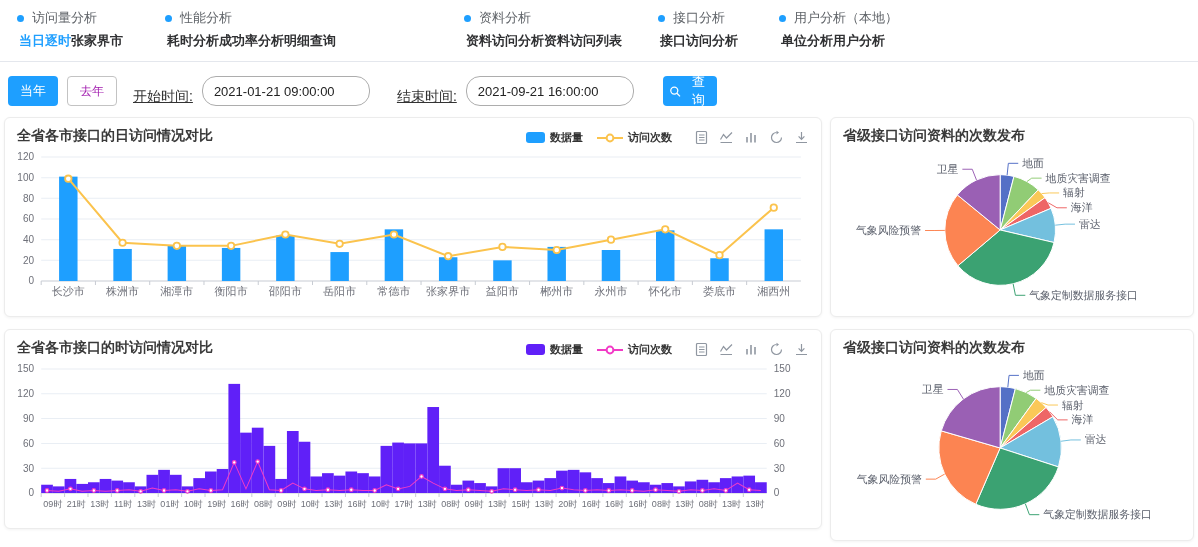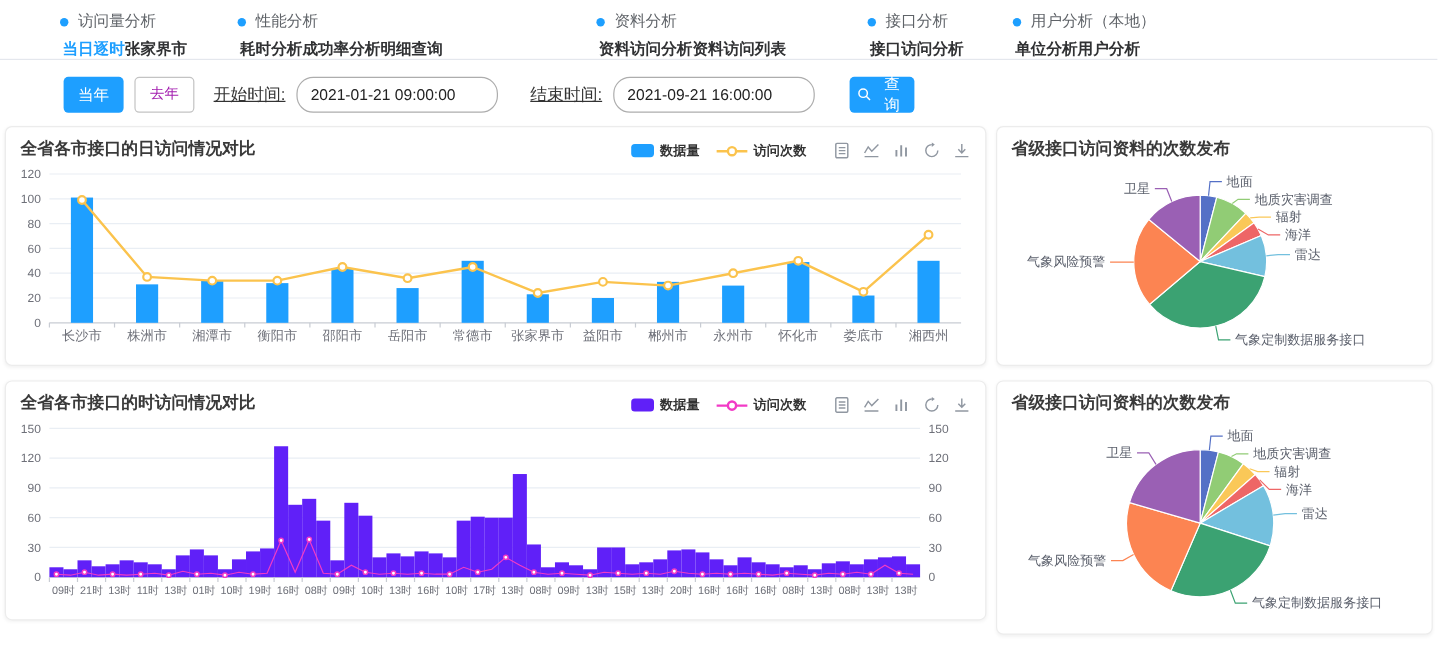--- a/index.html
+++ b/index.html
@@ -4,33 +4,33 @@
 <style>
   * { box-sizing: border-box; }
   html,body { margin:0; padding:0; }
   body {
     width:1198px; height:547px; overflow:hidden;
     background:#fff;
     font-family:"Liberation Sans","DejaVu Sans",sans-serif;
     color:#333;
   }
   
-  .topnav { display:flex; padding:9px 0 0 50px; height:50px; border-bottom:1px solid #e4e7ed; }
+  .topnav { display:flex; padding:9px 0 0 17px; height:62px; border-bottom:1px solid #e4e7ed; }
   .nav-group { margin-right:0; }
   .nav-group + .nav-group { margin-left:42px; }
   .nav-group:nth-child(3){ margin-left:128px; }
-  .nav-group:nth-child(4){ margin-left:68px;text-align:center; }
+  .nav-group:nth-child(4){ margin-left:36px;text-align:center; }
   .nav-group:nth-child(5){ margin-left:41px; }
   .nav-title { display:flex; align-items:center; gap:8px; font-size:13px; color:#5f6368; }
   .bullet { width:7px; height:7px; border-radius:50%; background:#1e9fff; flex:0 0 auto; }
   .nav-items { display:flex; gap:0; margin-top:5px; padding-left:2px; font-size:13px; color:#303133; font-weight:600; }
   .nav-item { cursor:pointer; text-decoration:none; color:#303133; }
   .nav-item.active { color:#1e9fff; }
   
-  .filter-bar { display:flex; align-items:center; padding:13px 0 11px 8px; height:55px;margin-left:45px; }
+  .filter-bar { display:flex; align-items:flex-end; padding:13px 0 11px 8px; height:55px; }
   .btn { height:30px; border-radius:4px; font-size:13px; cursor:pointer; font-family:inherit; }
   .btn-primary { background:#1e9fff; color:#fff; border:none; }
   .btn-year { width:50px; }
   .btn-lastyear { width:50px; margin-left:9px; background:#fff; border:1px solid #c3c3c3; color:#a21caf; font-size:12px; }
   .filter-label { font-size:14px; color:#333; margin:0 9px 0 16px;text-decoration:underline; }
   .time-input { width:168px; height:30px; border:1px solid #adadad; border-radius:14px; padding:0 11px; font-size:13px; color:#222; font-family:inherit; }
   .filter-label.end { margin-left:27px; }
   .btn-search { margin-left:29px; width:54px; display:flex; align-items:center; justify-content:center; gap:5px; }
   
   main { display:grid; grid-template-columns:818px 364px; column-gap:8px; row-gap:12px; padding:0 4px; align-items:start; }

